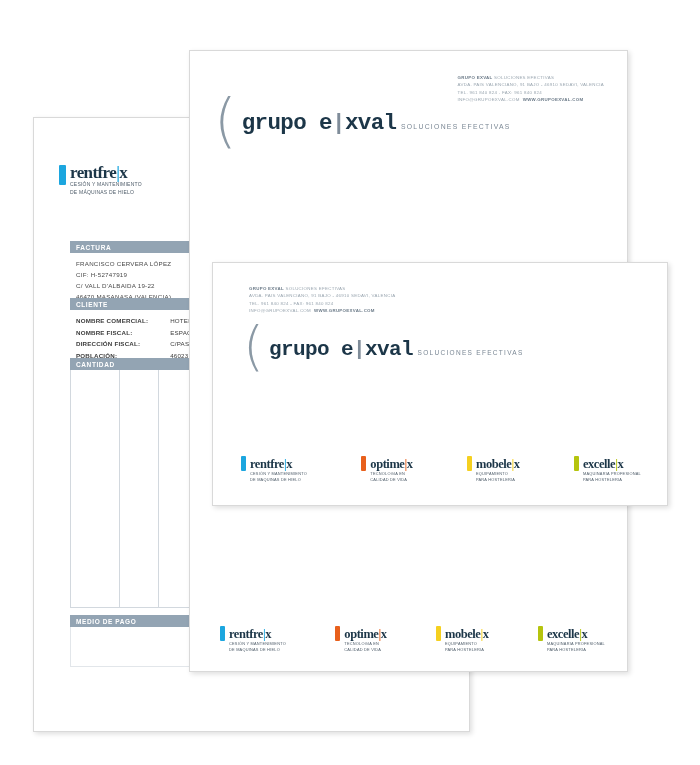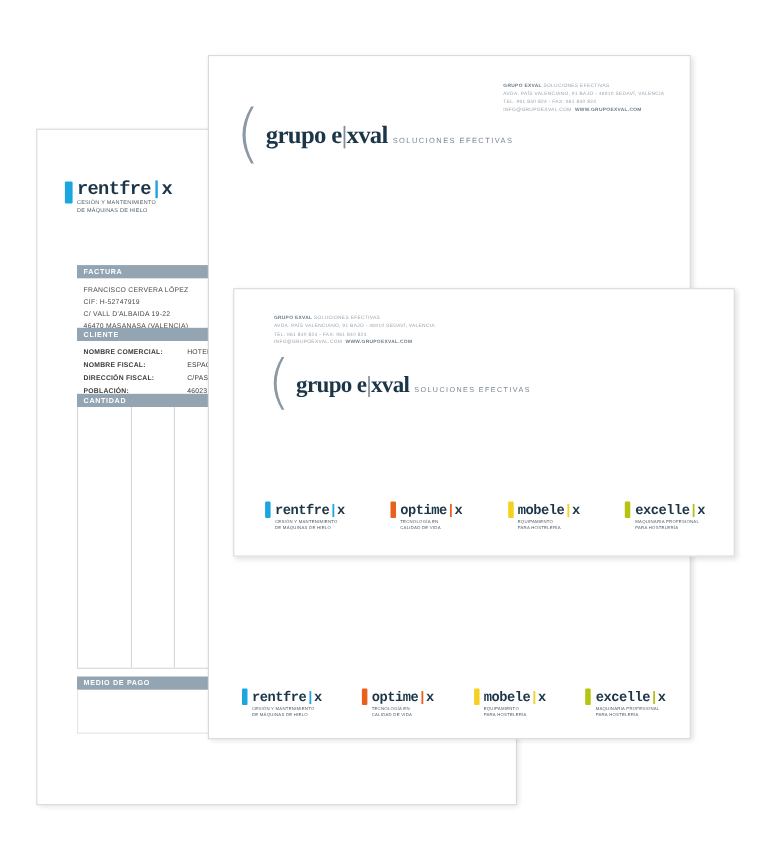--- a/index.html
+++ b/index.html
@@ -160,21 +160,21 @@
     font-family: "DejaVu Sans", sans-serif;
     font-weight: 300;
     margin-top: -4px;
   }
   .gx .gx-txt { line-height: 1; }
   .gx .gx-main {
     font-size: 21px;
     font-weight: bold;
     letter-spacing: -0.6px;
     color: #1c3648;
-    font-family: Liberation Serif, serif;
+    font-family: Liberation Mono, monospace;
     white-space: nowrap;
   }
   .gx .gx-main .lt { color: #7f8c99; font-weight: bold; }
   .gx .gx-sub {
     font-size: 6.5px;
     letter-spacing: 1.3px;
     color: #7a8794;
     margin-top: 2.5px;
     white-space: nowrap;
   }
@@ -195,21 +195,21 @@
     border-radius: 1px;
     flex: none;
     margin-top: 1px;
   }
   .brand .btxt { line-height: 1; }
   .brand .bname {
     font-size: 12.5px;
     font-weight: bold;
     letter-spacing: -0.45px;
     color: #1c3648;
-    font-family: Liberation Mono, monospace;
+    font-family: Liberation Serif, serif;
     white-space: nowrap;
   }
   .brand .bname .sl { font-weight: bold; }
   .brand .btag {
     font-size: 3.9px;
     line-height: 1.5;
     letter-spacing: 0.22px;
     color: #4f5d6a;
     margin-top: 2.5px;
     white-space: nowrap;

